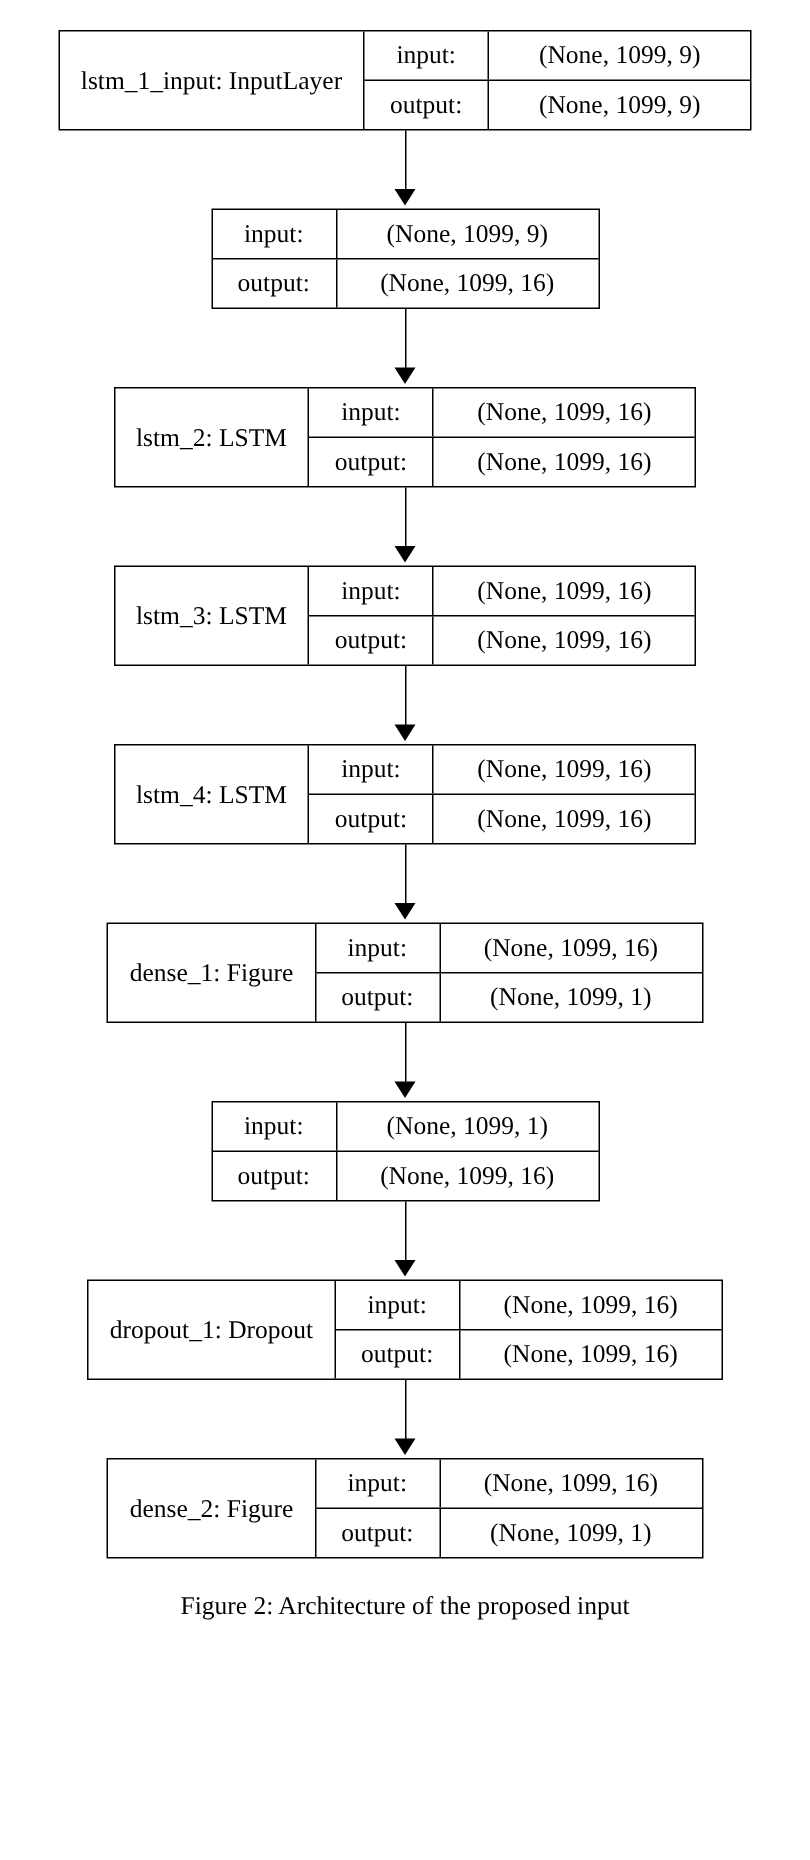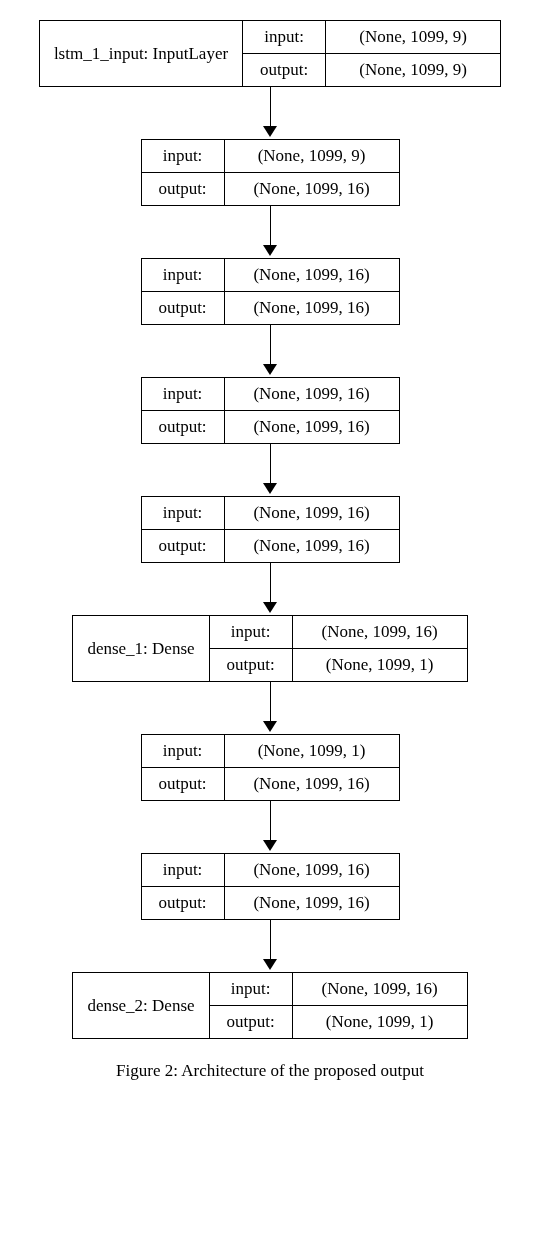--- a/index.html
+++ b/index.html
@@ -117,72 +117,75 @@
         <div class="io-shape">(None, 1099, 16)</div>
       </div>
     </div>
   </div>
   <div class="arrow">
       <div class="arrow-line"></div>
       <div class="arrow-head"></div>
     </div>
 
   <div class="node">
-    <div class="io-col">
-      <div class="io-row">
-        <div class="io-label">input:</div>
-        <div class="io-shape">(None, 1099, 16)</div>
-      </div>
-      <div class="io-row">
-        <div class="io-label">output:</div>
-        <div class="io-shape">(None, 1099, 16)</div>
-      </div>
-    </div>
-  </div>
-  <div class="arrow">
-      <div class="arrow-line"></div>
-      <div class="arrow-head"></div>
-    </div>
-
-  <div class="node">
-    <div class="io-col">
-      <div class="io-row">
-        <div class="io-label">input:</div>
-        <div class="io-shape">(None, 1099, 16)</div>
-      </div>
-      <div class="io-row">
-        <div class="io-label">output:</div>
-        <div class="io-shape">(None, 1099, 16)</div>
-      </div>
-    </div>
-  </div>
-  <div class="arrow">
-      <div class="arrow-line"></div>
-      <div class="arrow-head"></div>
-    </div>
-
-  <div class="node">
-    <div class="io-col">
-      <div class="io-row">
-        <div class="io-label">input:</div>
-        <div class="io-shape">(None, 1099, 16)</div>
-      </div>
-      <div class="io-row">
-        <div class="io-label">output:</div>
-        <div class="io-shape">(None, 1099, 16)</div>
-      </div>
-    </div>
-  </div>
-  <div class="arrow">
-      <div class="arrow-line"></div>
-      <div class="arrow-head"></div>
-    </div>
-
-  <div class="node">
-    <div class="node-name">dense_1: Dense</div>
+    <div class="node-name">lstm_2: LSTM</div>
+    <div class="io-col">
+      <div class="io-row">
+        <div class="io-label">input:</div>
+        <div class="io-shape">(None, 1099, 16)</div>
+      </div>
+      <div class="io-row">
+        <div class="io-label">output:</div>
+        <div class="io-shape">(None, 1099, 16)</div>
+      </div>
+    </div>
+  </div>
+  <div class="arrow">
+      <div class="arrow-line"></div>
+      <div class="arrow-head"></div>
+    </div>
+
+  <div class="node">
+    <div class="node-name">lstm_3: LSTM</div>
+    <div class="io-col">
+      <div class="io-row">
+        <div class="io-label">input:</div>
+        <div class="io-shape">(None, 1099, 16)</div>
+      </div>
+      <div class="io-row">
+        <div class="io-label">output:</div>
+        <div class="io-shape">(None, 1099, 16)</div>
+      </div>
+    </div>
+  </div>
+  <div class="arrow">
+      <div class="arrow-line"></div>
+      <div class="arrow-head"></div>
+    </div>
+
+  <div class="node">
+    <div class="node-name">lstm_4: LSTM</div>
+    <div class="io-col">
+      <div class="io-row">
+        <div class="io-label">input:</div>
+        <div class="io-shape">(None, 1099, 16)</div>
+      </div>
+      <div class="io-row">
+        <div class="io-label">output:</div>
+        <div class="io-shape">(None, 1099, 16)</div>
+      </div>
+    </div>
+  </div>
+  <div class="arrow">
+      <div class="arrow-line"></div>
+      <div class="arrow-head"></div>
+    </div>
+
+  <div class="node">
+    <div class="node-name">dense_1: Figure</div>
     <div class="io-col">
       <div class="io-row">
         <div class="io-label">input:</div>
         <div class="io-shape">(None, 1099, 16)</div>
       </div>
       <div class="io-row">
         <div class="io-label">output:</div>
         <div class="io-shape">(None, 1099, 1)</div>
       </div>
     </div>
@@ -203,45 +206,46 @@
         <div class="io-shape">(None, 1099, 16)</div>
       </div>
     </div>
   </div>
   <div class="arrow">
       <div class="arrow-line"></div>
       <div class="arrow-head"></div>
     </div>
 
   <div class="node">
-    <div class="io-col">
-      <div class="io-row">
-        <div class="io-label">input:</div>
-        <div class="io-shape">(None, 1099, 16)</div>
-      </div>
-      <div class="io-row">
-        <div class="io-label">output:</div>
-        <div class="io-shape">(None, 1099, 16)</div>
-      </div>
-    </div>
-  </div>
-  <div class="arrow">
-      <div class="arrow-line"></div>
-      <div class="arrow-head"></div>
-    </div>
-
-  <div class="node">
-    <div class="node-name">dense_2: Dense</div>
+    <div class="node-name">dropout_1: Dropout</div>
+    <div class="io-col">
+      <div class="io-row">
+        <div class="io-label">input:</div>
+        <div class="io-shape">(None, 1099, 16)</div>
+      </div>
+      <div class="io-row">
+        <div class="io-label">output:</div>
+        <div class="io-shape">(None, 1099, 16)</div>
+      </div>
+    </div>
+  </div>
+  <div class="arrow">
+      <div class="arrow-line"></div>
+      <div class="arrow-head"></div>
+    </div>
+
+  <div class="node">
+    <div class="node-name">dense_2: Figure</div>
     <div class="io-col">
       <div class="io-row">
         <div class="io-label">input:</div>
         <div class="io-shape">(None, 1099, 16)</div>
       </div>
       <div class="io-row">
         <div class="io-label">output:</div>
         <div class="io-shape">(None, 1099, 1)</div>
       </div>
     </div>
   </div>
 
 </div>
 
-<div class="caption">Figure 2: Architecture of the proposed output</div>
+<div class="caption">Figure 2: Architecture of the proposed input</div>
 
 </body></html>

